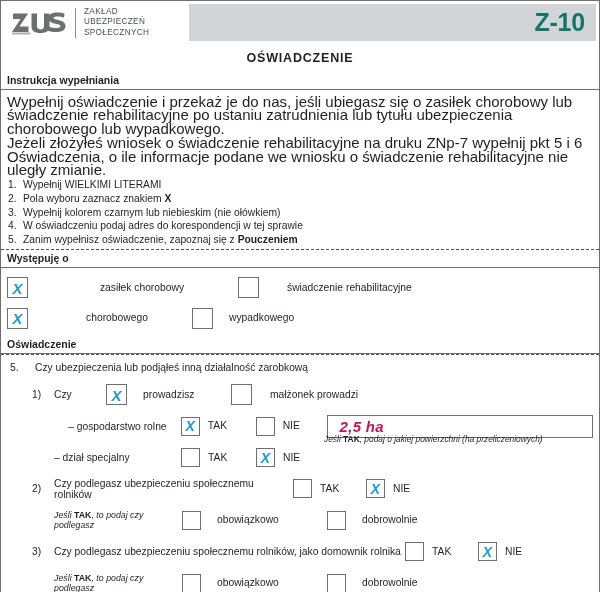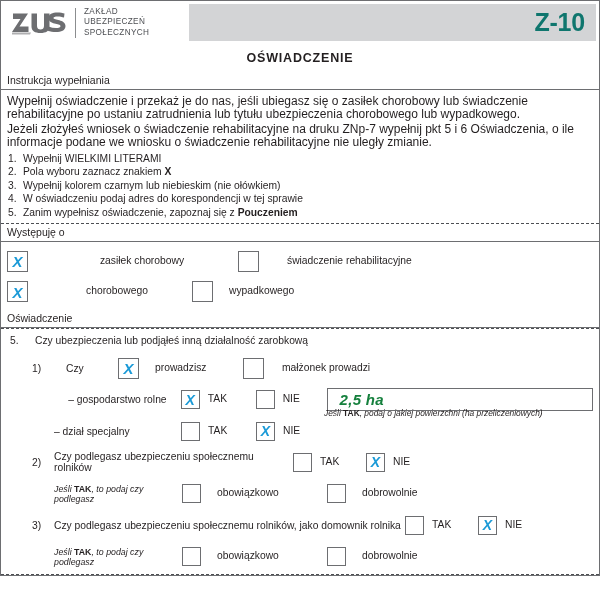--- a/index.html
+++ b/index.html
@@ -98,37 +98,37 @@
   
   .frame {
     border: 1px solid #6d6e71;
     border-top: none;
     padding: 0;
   }
 
   
   .sec-head {
     font-size: 10.5px;
-    font-weight: normal;
+    font-weight: bold;
     color: #231f20;
     padding: 2px 12px 3px 6px;
     border-bottom: 1.6px solid #6d6e71;
   }
 
   .dashed-rule {
     height: 0;
     border-top: 1.7px dashed #4d4f53;
     margin: 0;
   }
 
   .instr-body {
     padding: 5px 6px 3px 6px;
   }
   .instr-para {
-    font-size: 12px;
+    font-size: 15px;
     line-height: 13.4px;
     color: #231f20;
     margin: 0 0 0 0;
   }
   .instr-para + .instr-para { margin-top: 1px; }
   .instr-list {
     margin: 2px 0 0 0;
     padding: 0;
     list-style: none;
   }
@@ -223,21 +223,21 @@
     width: 267px;
     display: flex;
     align-items: center;
     padding-left: 12px;
     background: #fff;
   }
   .value-text {
     font-size: 15px;
     font-weight: bold;
     font-style: italic;
-    color: #15803d;
+    color: #be185d;
     line-height: 1;
     letter-spacing: 0.3px;
   }
   .hint {
     font-size: 8.4px;
     font-style: italic;
     color: #231f20;
     line-height: 1;
   }
   .hint b { font-style: normal; font-weight: bold; }
@@ -318,21 +318,21 @@
 
     <div class="q-body">
 
       <div class="q5-line">
         <span class="q5-num">5.</span>
         <span>Czy ubezpieczenia lub podjąłeś inną działalność zarobkową</span>
       </div>
 
       <div class="sub-row">
         <span class="sub-num">1)</span>
-        <span style="width:52px;margin-left:12px;">Czy</span>
+        <span style="width:52px;">Czy</span>
         <span class="cb checked"></span>
         <span class="lbl" style="margin-left:16px;width:88px;">prowadzisz</span>
         <span class="cb"></span>
         <span class="lbl" style="margin-left:18px;">małżonek prowadzi</span>
       </div>
 
       <div class="sub-row" style="height:32px;">
         <span class="dash-item" style="width:174px;text-align:center;">– gospodarstwo rolne</span>
         <span class="cb sm checked"></span>
         <span class="lbl" style="margin-left:8px;width:48px;">TAK</span>

